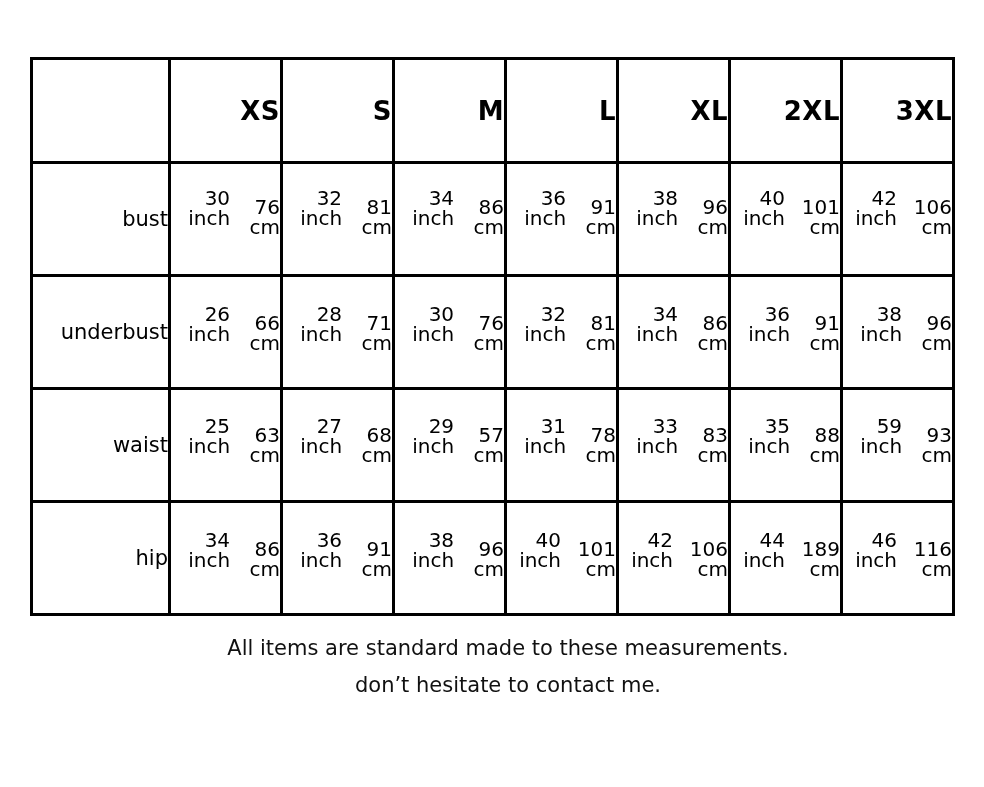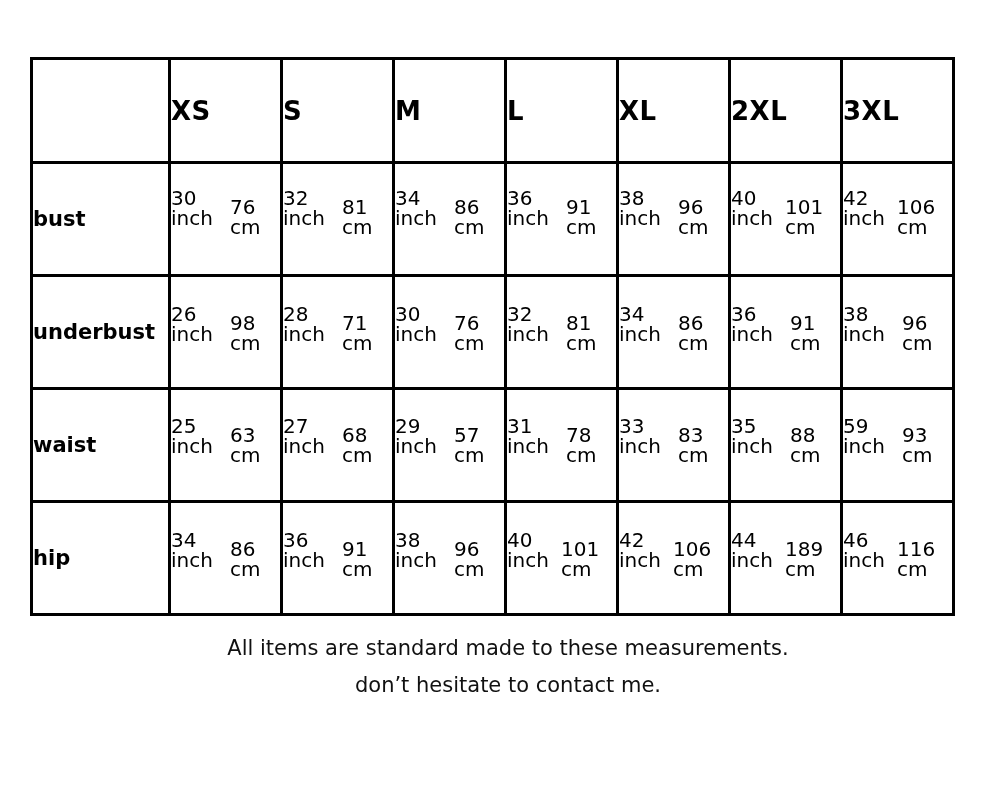--- a/index.html
+++ b/index.html
@@ -26,42 +26,42 @@
     width: 924px;
   }
   table.size-chart {
     border-collapse: collapse;
     table-layout: fixed;
     width: 924px;
   }
   table.size-chart td,
   table.size-chart th {
     border: 3px solid #000000;
-    text-align: left;
+    text-align: right;
     vertical-align: middle;
     padding: 0;
   }
   col.rowlabel-col { width: 138px; }
   col.size-col { width: 112px; }
 
   thead th {
     height: 101px;
     font-size: 26px;
     font-weight: bold;
     letter-spacing: 0.5px;
   }
   thead th.corner {
     font-size: 0;
   }
   tbody td {
     height: 110px;
   }
   tbody td.rowlabel {
     font-size: 21px;
-    font-weight: bold;
+    font-weight: normal;
   }
   .cell-stack {
     display: flex;
     flex-direction: row;
     justify-content: center;
     align-items: center;
     height: 110px;
     line-height: 1.0;
   }
   .cell-inch {
@@ -165,21 +165,21 @@
               <span class="cell-cm">106 cm</span>
             </div>
           </td>
         </tr>
 
         <tr>
           <td class="rowlabel">underbust</td>
           <td>
             <div class="cell-stack">
               <span class="cell-inch">26 inch</span>
-              <span class="cell-cm">98 cm</span>
+              <span class="cell-cm">66 cm</span>
             </div>
           </td>
           <td>
             <div class="cell-stack">
               <span class="cell-inch">28 inch</span>
               <span class="cell-cm">71 cm</span>
             </div>
           </td>
           <td>
             <div class="cell-stack">

